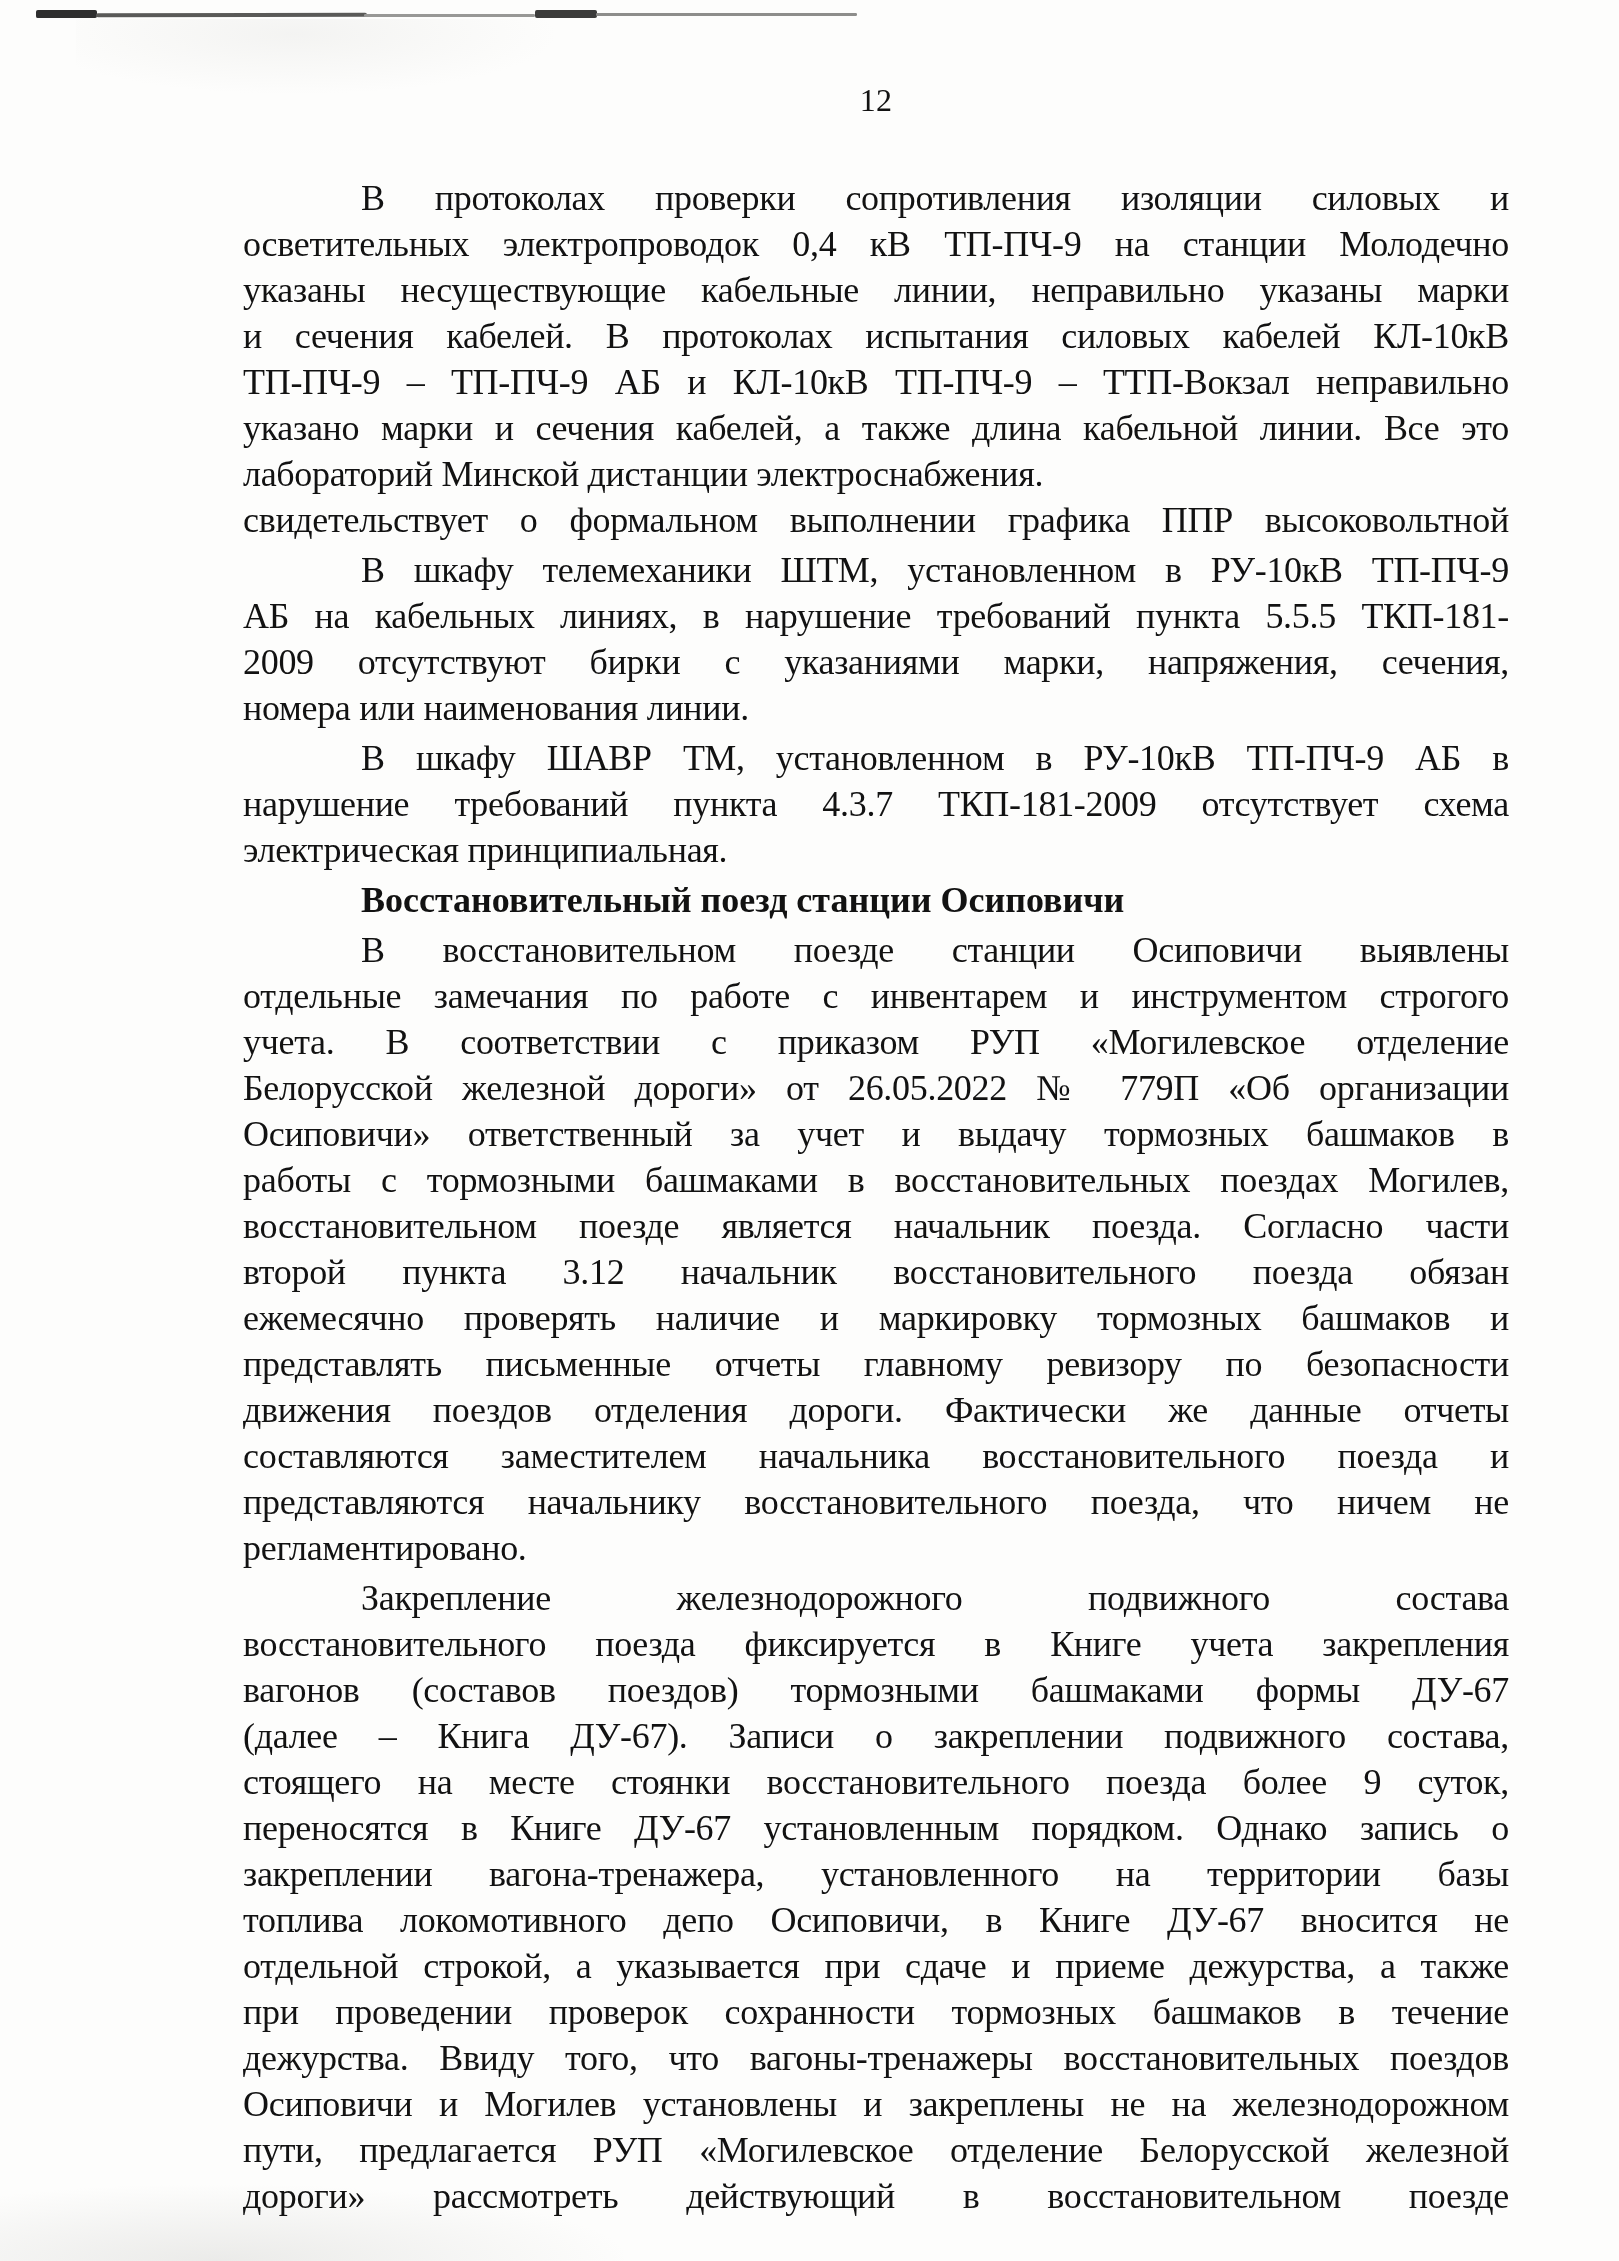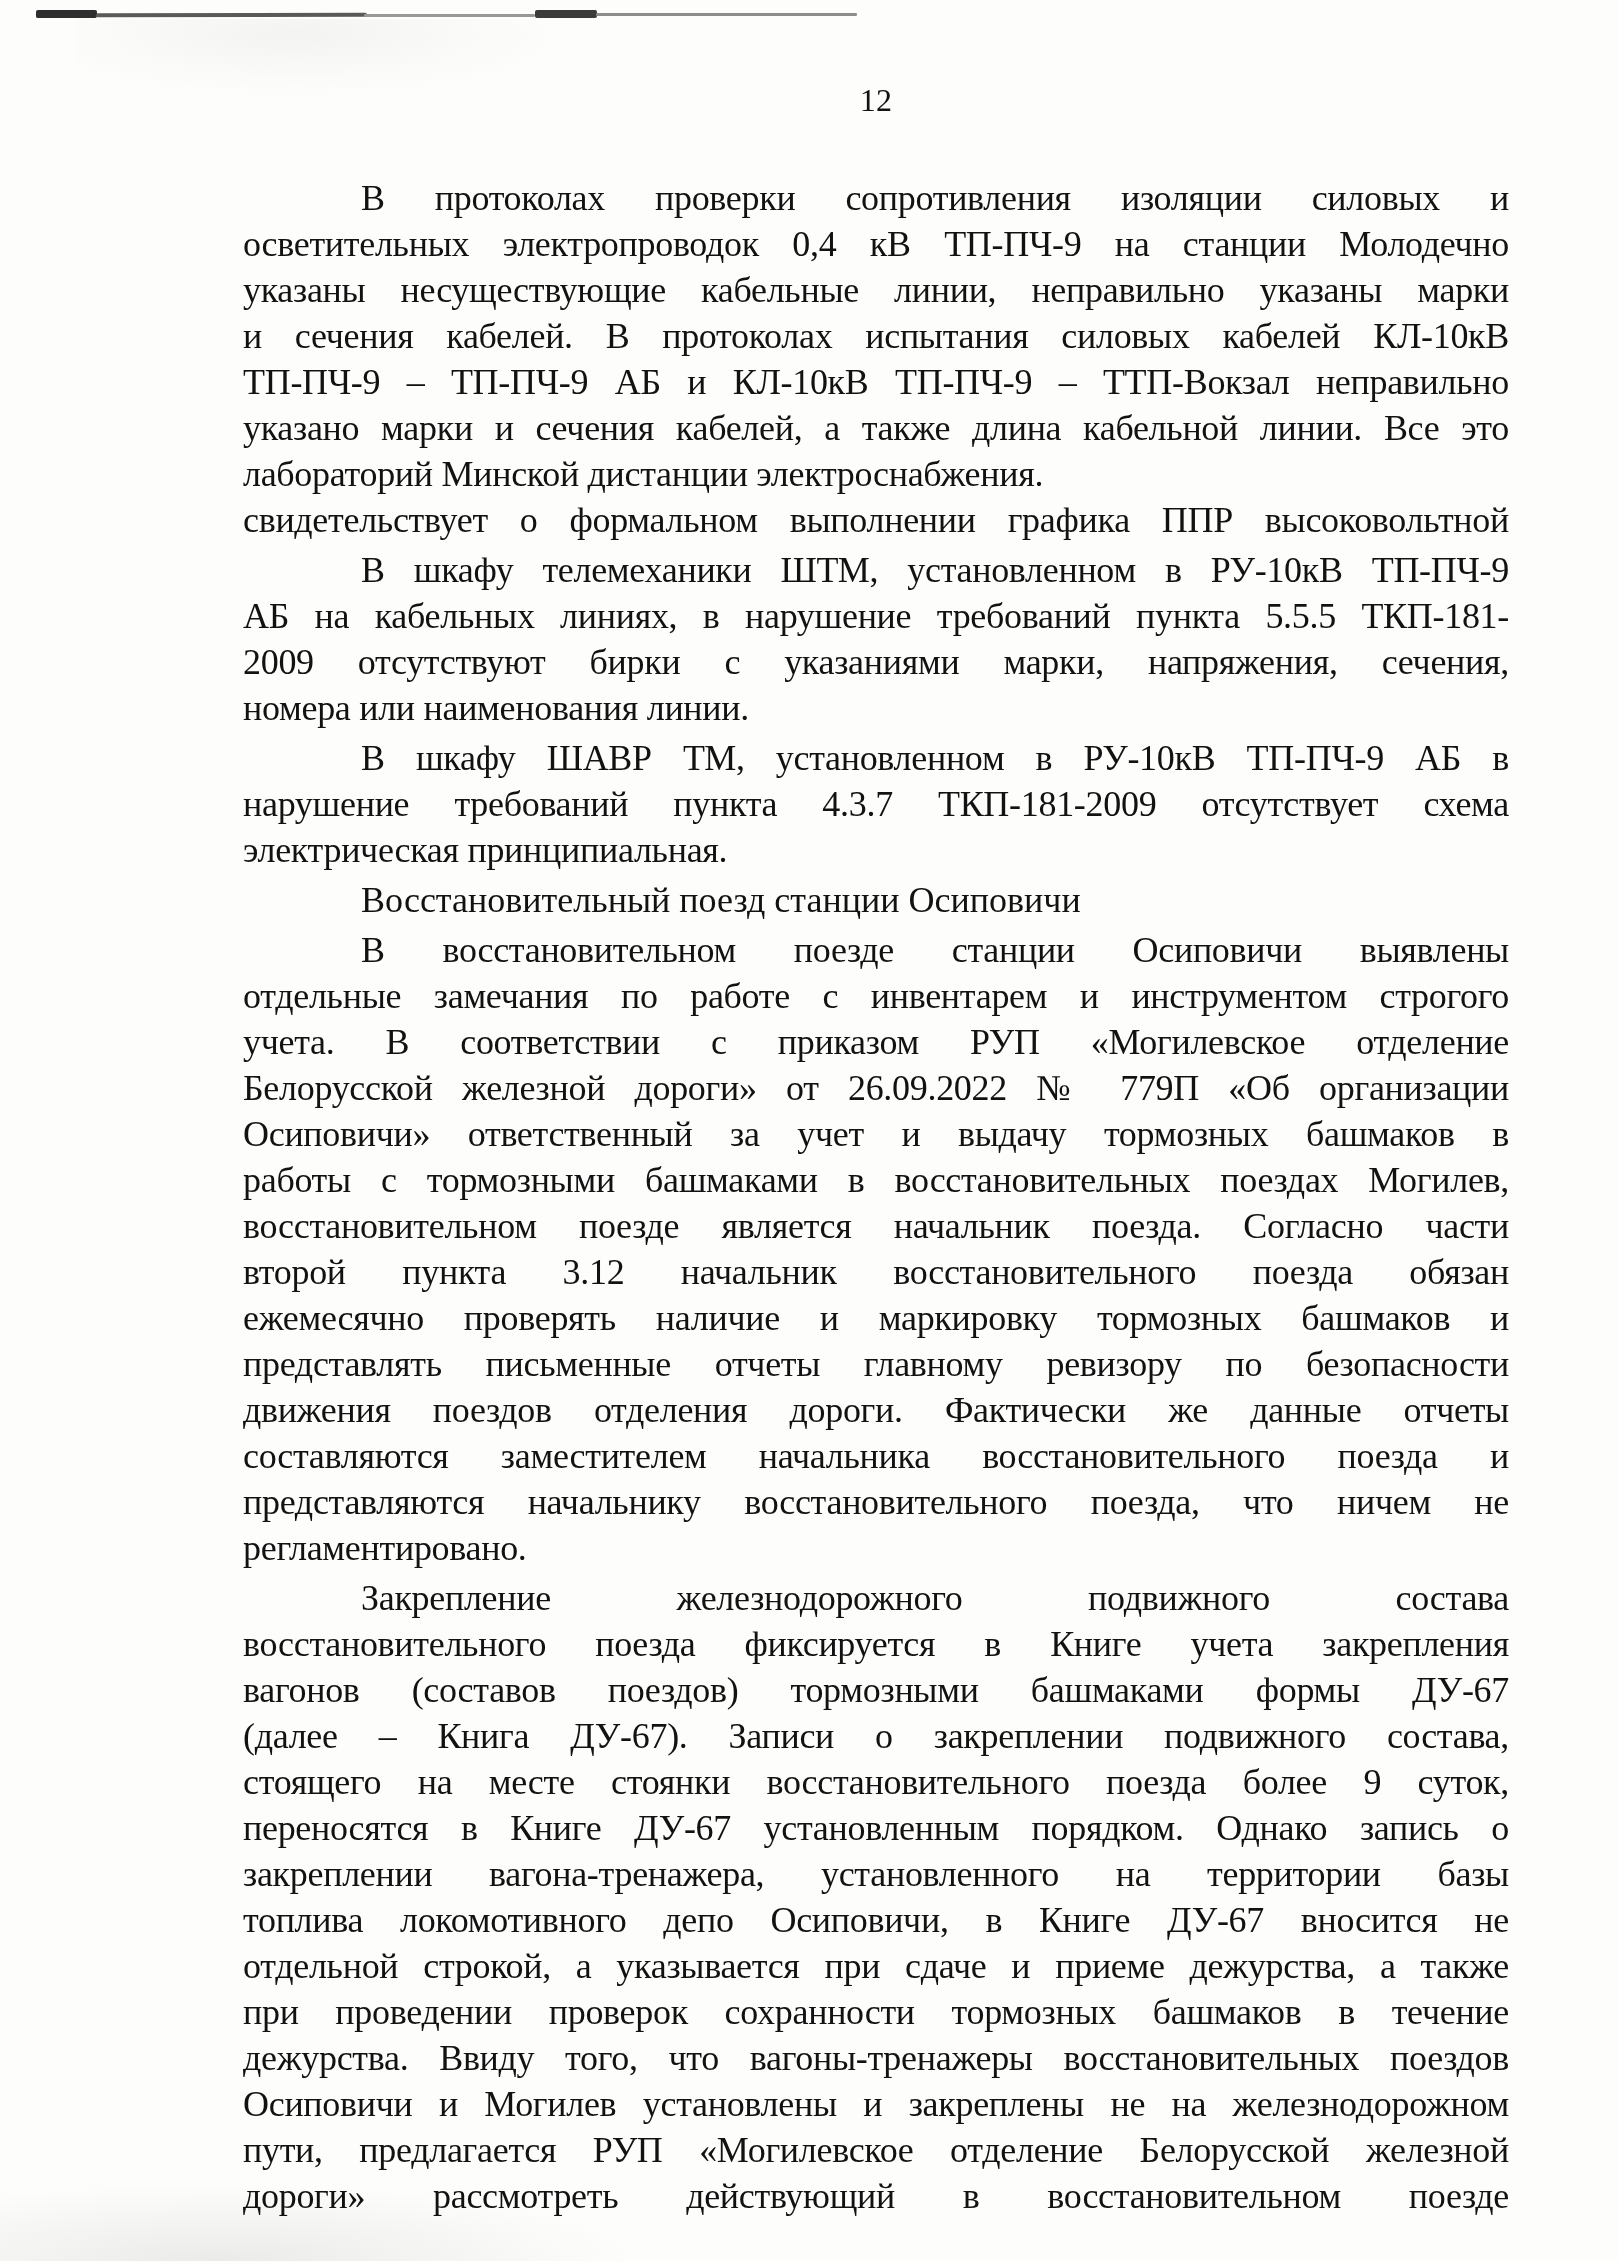--- a/index.html
+++ b/index.html
@@ -62,21 +62,21 @@
   }
   .block { margin: 4px; }
   .line {
     text-align: justify;
     text-align-last: justify;
     text-justify: inter-word;
     white-space: normal;
   }
   .line.para-start { text-indent: 118px; }
   .line.para-end   { text-align-last: left; }
-  .heading .line   { font-weight: 400; letter-spacing: 0; }
+  .heading .line   { font-weight: 700; letter-spacing: 0; }
 </style>
 </head>
 <body>
 
 <div class="artifact a1"></div>
 <div class="artifact a2"></div>
 <div class="artifact a3"></div>
 <div class="artifact a4"></div>
 <div class="artifact a5"></div>
 <div class="scan-wash-top"></div>
@@ -106,21 +106,21 @@
       <div class="line">нарушение требований пункта 4.3.7 ТКП-181-2009 отсутствует схема</div>
       <div class="line para-end">электрическая принципиальная.</div>
     </div>
     <div class="block heading">
       <div class="line para-start para-end">Восстановительный поезд  станции Осиповичи</div>
     </div>
     <div class="block paragraph">
       <div class="line para-start">В восстановительном поезде станции Осиповичи выявлены</div>
       <div class="line">отдельные замечания по работе с инвентарем и инструментом строгого</div>
       <div class="line">учета. В соответствии с приказом РУП «Могилевское отделение</div>
-      <div class="line">Белорусской железной дороги» от 26.09.2022 № 779П «Об организации</div>
+      <div class="line">Белорусской железной дороги» от 26.05.2022 № 779П «Об организации</div>
       <div class="line">Осиповичи» ответственный за учет и выдачу тормозных башмаков в</div>
       <div class="line">работы с тормозными башмаками в восстановительных поездах Могилев,</div>
       <div class="line">восстановительном поезде является начальник поезда. Согласно части</div>
       <div class="line">второй пункта 3.12 начальник восстановительного поезда обязан</div>
       <div class="line">ежемесячно проверять наличие и маркировку тормозных башмаков и</div>
       <div class="line">представлять письменные отчеты главному ревизору по безопасности</div>
       <div class="line">движения поездов отделения дороги. Фактически же данные отчеты</div>
       <div class="line">составляются заместителем начальника восстановительного поезда и</div>
       <div class="line">представляются начальнику восстановительного поезда, что ничем не</div>
       <div class="line para-end">регламентировано.</div>

